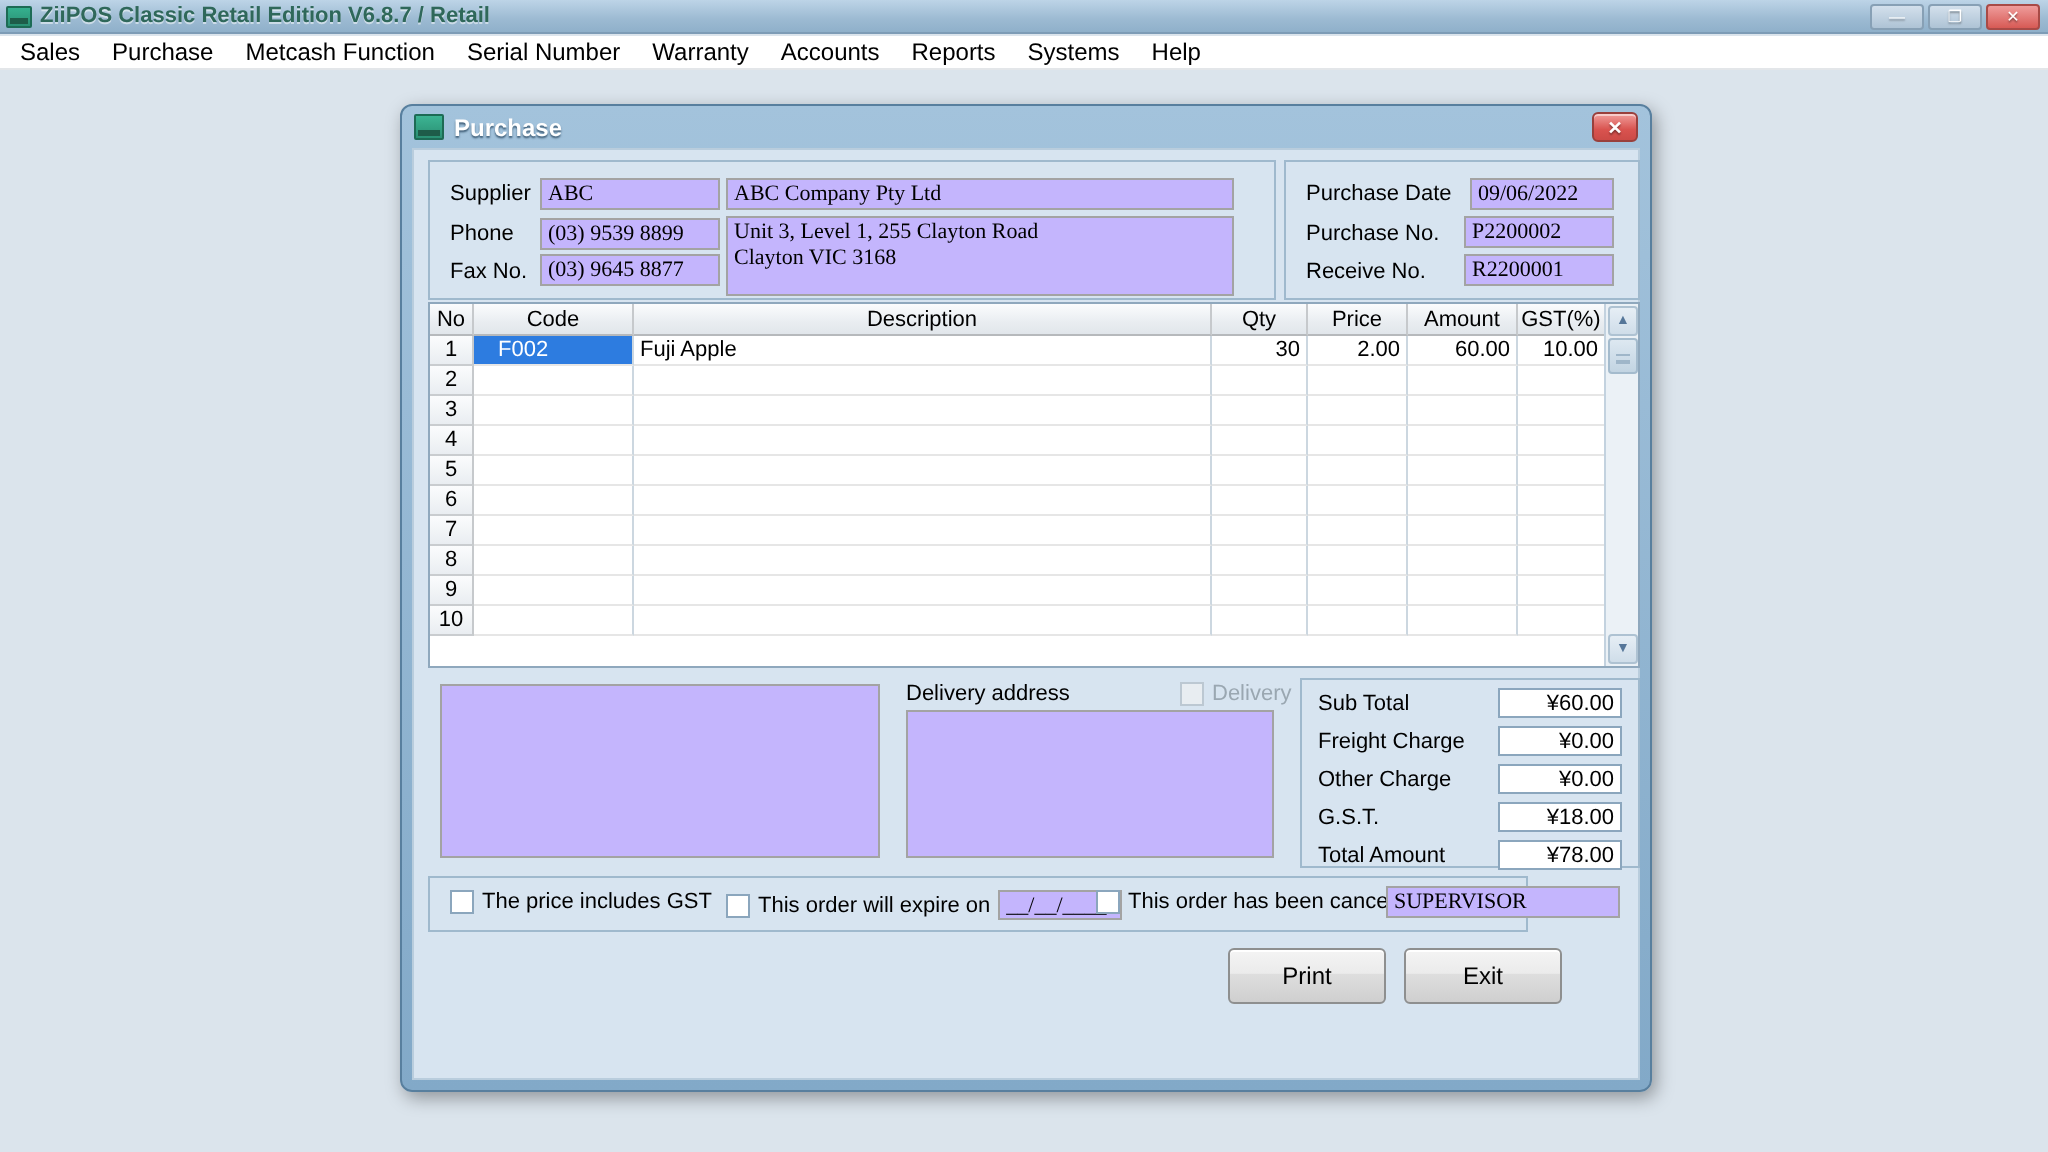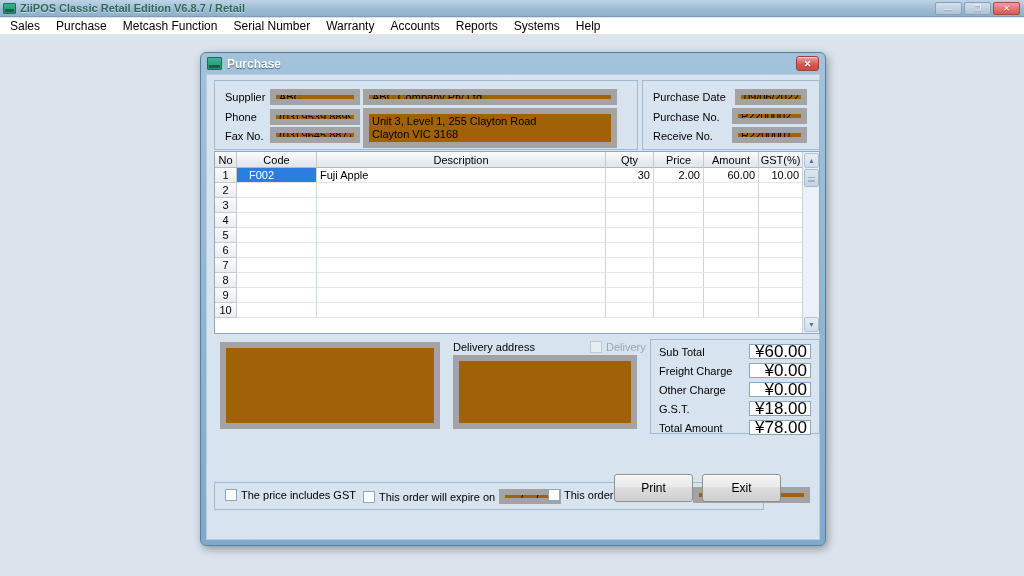--- a/index.html
+++ b/index.html
@@ -36,21 +36,21 @@
   .dlg-title { color:#fff; font-weight:bold; font-size:12px; text-shadow:0 1px 1px rgba(40,70,95,.8); }
   .dlg-close { position:absolute; right:6px; top:3px; width:23px; height:15px; border-radius:3px;
     border:1px solid #99403c; background:linear-gradient(#f09e9b,#d9534f 60%,#cc4a46);
     color:#fff; font-size:9px; font-weight:bold; display:flex; align-items:center; justify-content:center;
     text-shadow:0 1px 1px rgba(0,0,0,.4); box-shadow:inset 0 1px 0 rgba(255,255,255,.5); }
   .dlg-client { position:absolute; left:5px; right:5px; top:21px; bottom:5px; background:#d7e4f0;
     border:1px solid #b9cddd; }
 
   .panel { position:absolute; border:1px solid #9fb9cd; }
   label, .lbl { font-size:11px; color:#000;text-align:right; }
-  .tb { background:#a16207; border:6px solid #a3a3a3; font-family:Liberation Sans, sans-serif; font-size:11px;
+  .tb { background:#c4b5fd; border:1px solid #a3a3a3; font-family:Liberation Serif, serif; font-size:11px;
     padding:0 3px; color:#000; height:16px; }
   textarea.tb { resize:none; padding:1px 3px; line-height:13px; }
 
   
   .hdr-left { left:7px; top:5px; width:424px; height:70px; }
   .hdr-right { left:435px; top:5px; width:178px; height:70px; }
   .hrow { position:absolute; display:flex; align-items:center; }
 
   
   .grid-wrap { position:absolute; left:7px; top:76px; width:606px; height:183px; border:1px solid #8fa8bd; background:#fff; }
@@ -78,23 +78,23 @@
   
   .notes-box { position:absolute; left:13px; top:267px; width:220px; height:87px; }
   .deliv-label { position:absolute; left:246px; top:266px; }
   .deliv-box { position:absolute; left:246px; top:280px; width:184px; height:74px; }
   .deliv-check { position:absolute; left:383px; top:266px; display:flex; align-items:center; gap:4px; }
 
   .totals-panel { left:443px; top:264px; width:170px; height:95px; }
   .trow { display:flex; align-items:center; height:15px; margin:4px 8px 0 8px; }
   .trow .lbl { flex:0 0 auto; }
   .tval { margin-left:auto; width:62px; height:15px; background:#fff; border:1px solid #8ba6bd;
-    display:flex; align-items:center; justify-content:flex-end; padding:0 3px; font-size:17px; }
-
-  .options-panel { left:7px; top:363px; width:550px; height:28px;margin-top:44px; }
+    display:flex; align-items:center; justify-content:flex-end; padding:0 3px; font-size:11px; }
+
+  .options-panel { left:7px; top:363px; width:550px; height:28px; }
   .opt { position:absolute; top:6px; display:flex; align-items:center; gap:4px; }
   .cbx { width:12px; height:12px; background:#fff; border:1px solid #8ba6bd; }
   .cbx.disabled { background:#e8edf1; border-color:#bcc8d2; }
   .deliv-check .lbl { color:#9aa7b1; }
 
   .btn { position:absolute; top:399px; width:79px; height:28px; border:1px solid #8e8f8f; border-radius:3px;
     background:linear-gradient(#f4f4f4,#ebebeb 45%,#dedede 46%,#cfcfcf); font-size:12px; color:#000;
     display:flex; align-items:center; justify-content:center; box-shadow:inset 0 1px 0 #fff; cursor:default; }
 </style>
 </head>

